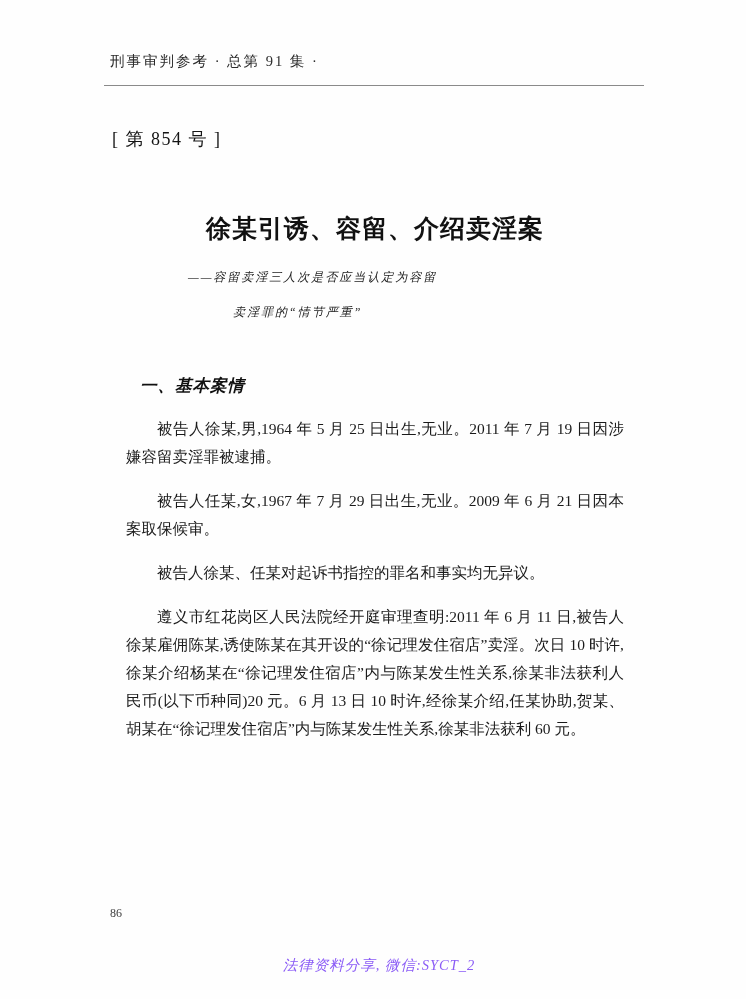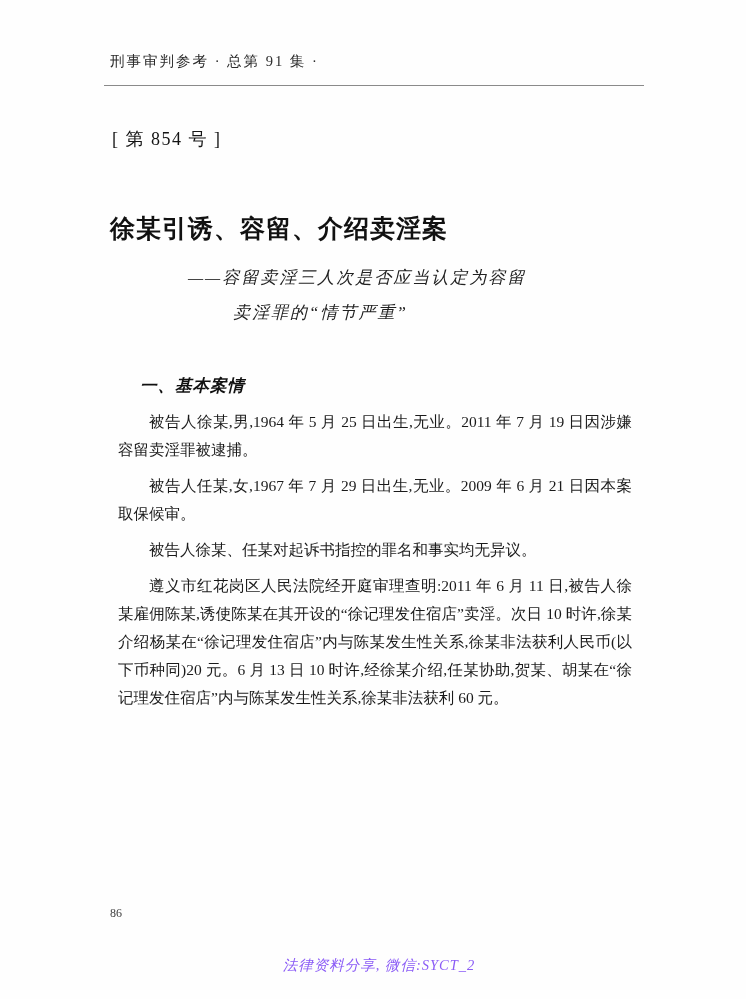--- a/index.html
+++ b/index.html
@@ -37,31 +37,32 @@
     font-size: 18px;
     font-weight: normal;
     letter-spacing: 1.5px;
     color: #141414;
   }
   .case-title {
     position: absolute;
     left: 110px;
     top: 212px;
     width: 530px;
+    text-align: center;
     font-size: 25px;
     font-weight: bold;
     letter-spacing: 1px;
     color: #111111;
     white-space: nowrap;
   }
   .subtitle {
     position: absolute;
     left: 188px;
     top: 260px;
-    font-size: 17px;
+    font-size: 12px;
     font-style: italic;
     line-height: 35px;
     color: #222222;
     letter-spacing: 2px;
   }
   .subtitle .subtitle-line2 { padding-left: 45px; font-family: Liberation Serif, serif; }
   .body-block {
     position: absolute;
     left: 110px;
     top: 371px;
@@ -75,21 +76,21 @@
     font-family: "Liberation Sans", "DejaVu Sans", sans-serif;
     font-weight: bold;
     font-size: 16.5px;
     text-indent: 30px;
     margin: 0 0 9px 0;
     letter-spacing: 1px;
     color: #101010;
     font-style: italic;
   }
   .body-block p {
-    margin: 8px;
+    margin: 16px;
     text-indent: 2em;
   }
   .page-number {
     position: absolute;
     left: 110px;
     top: 906px;
     font-size: 12px;
     color: #404040;
   }
   .footer-watermark {

